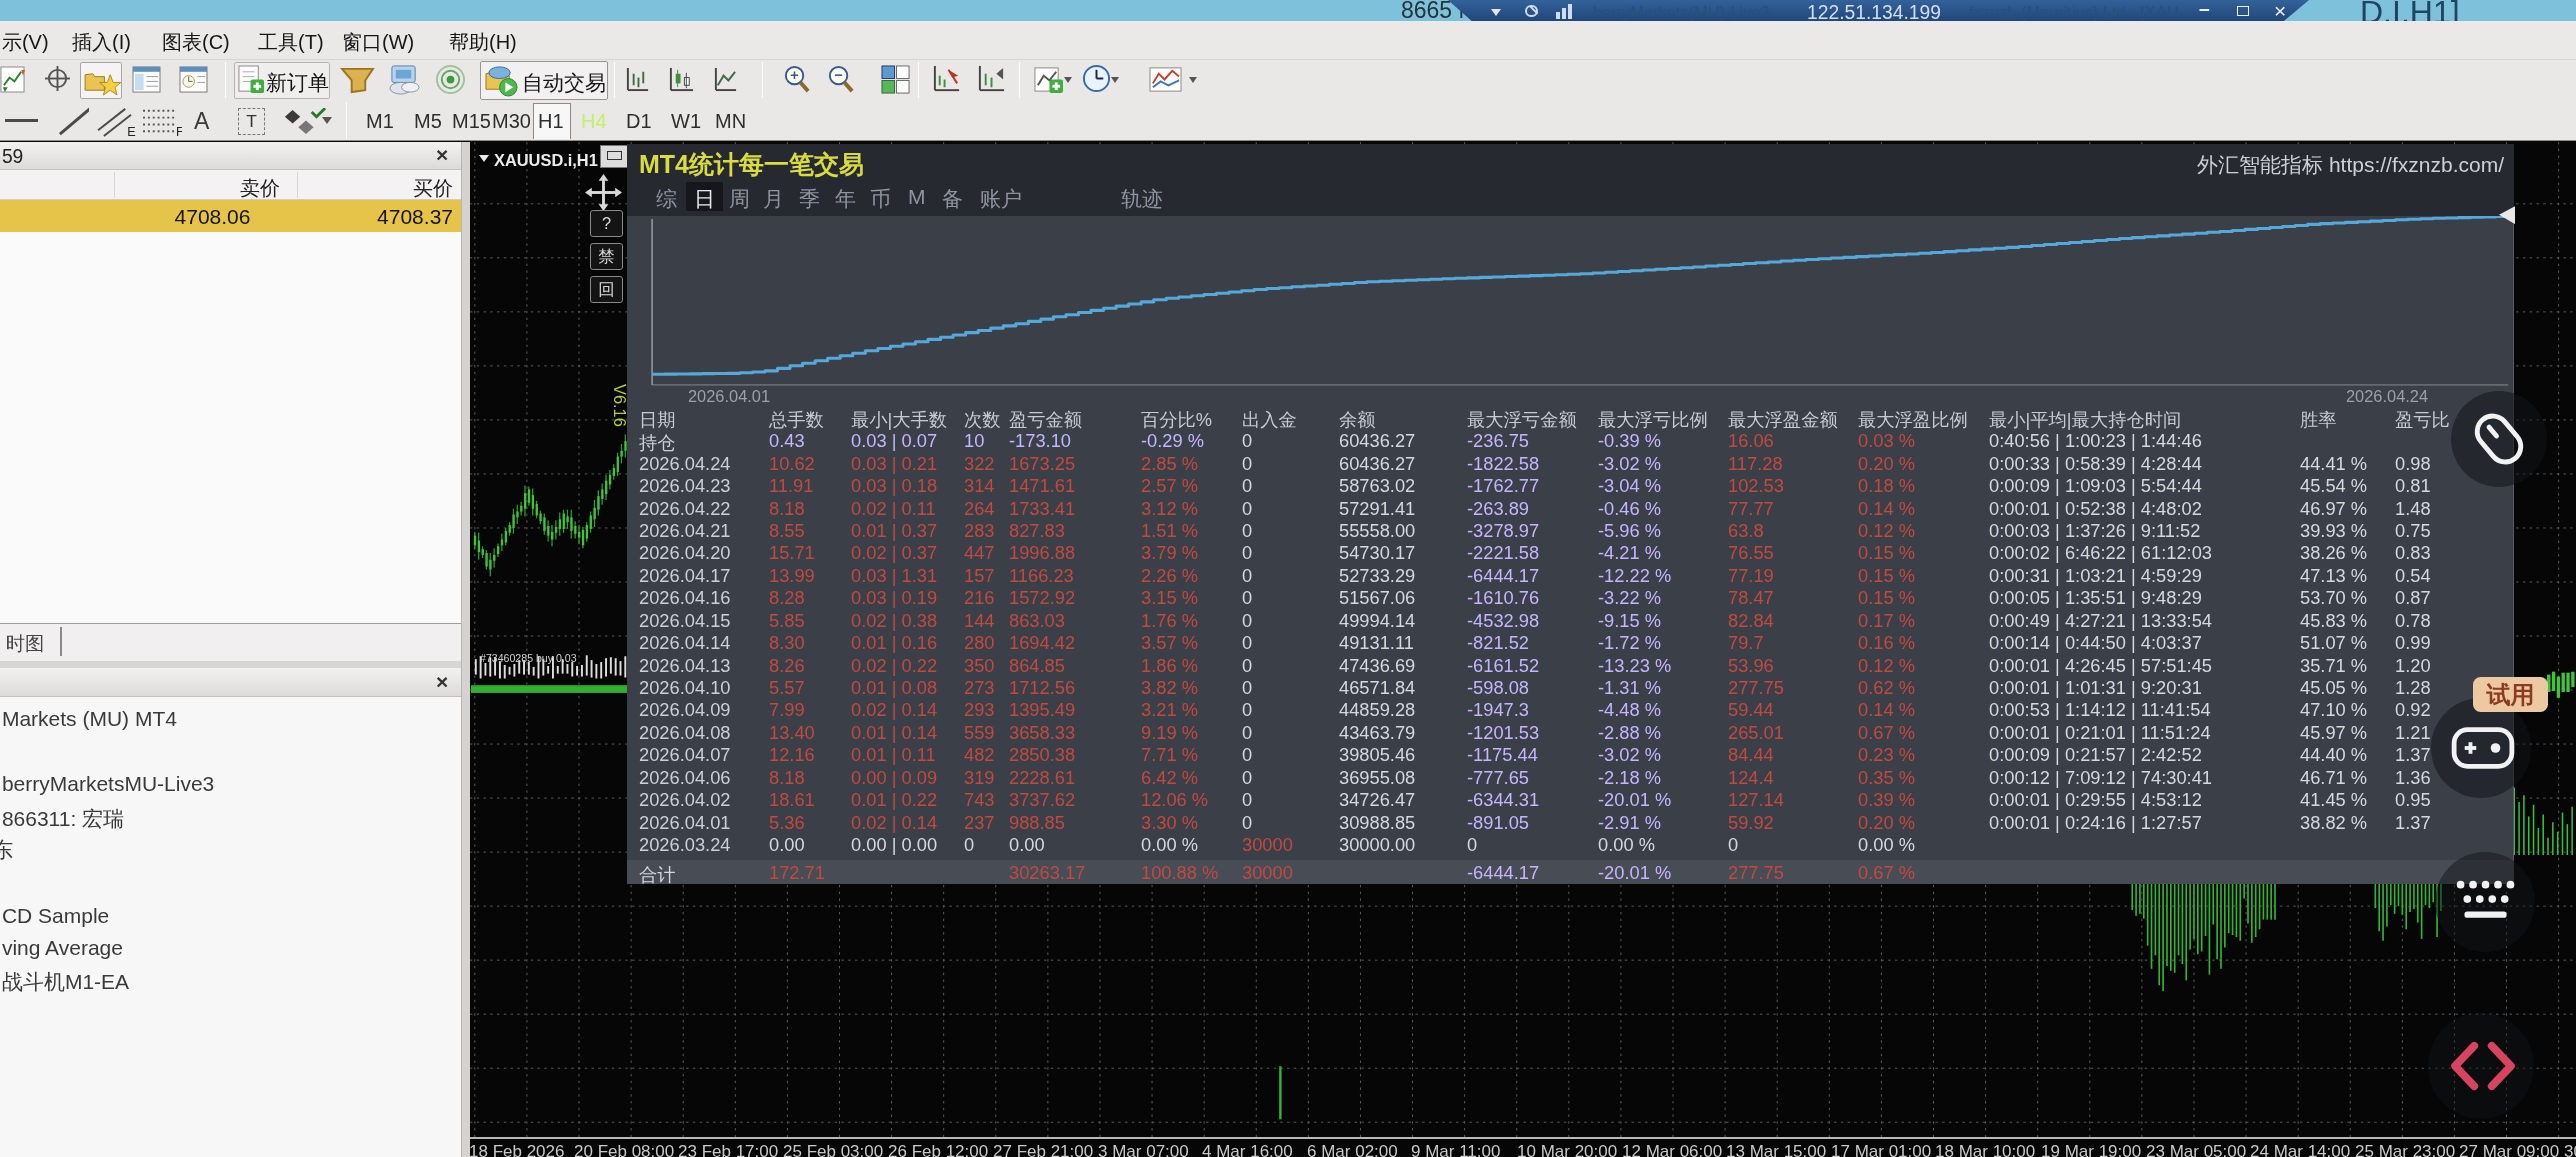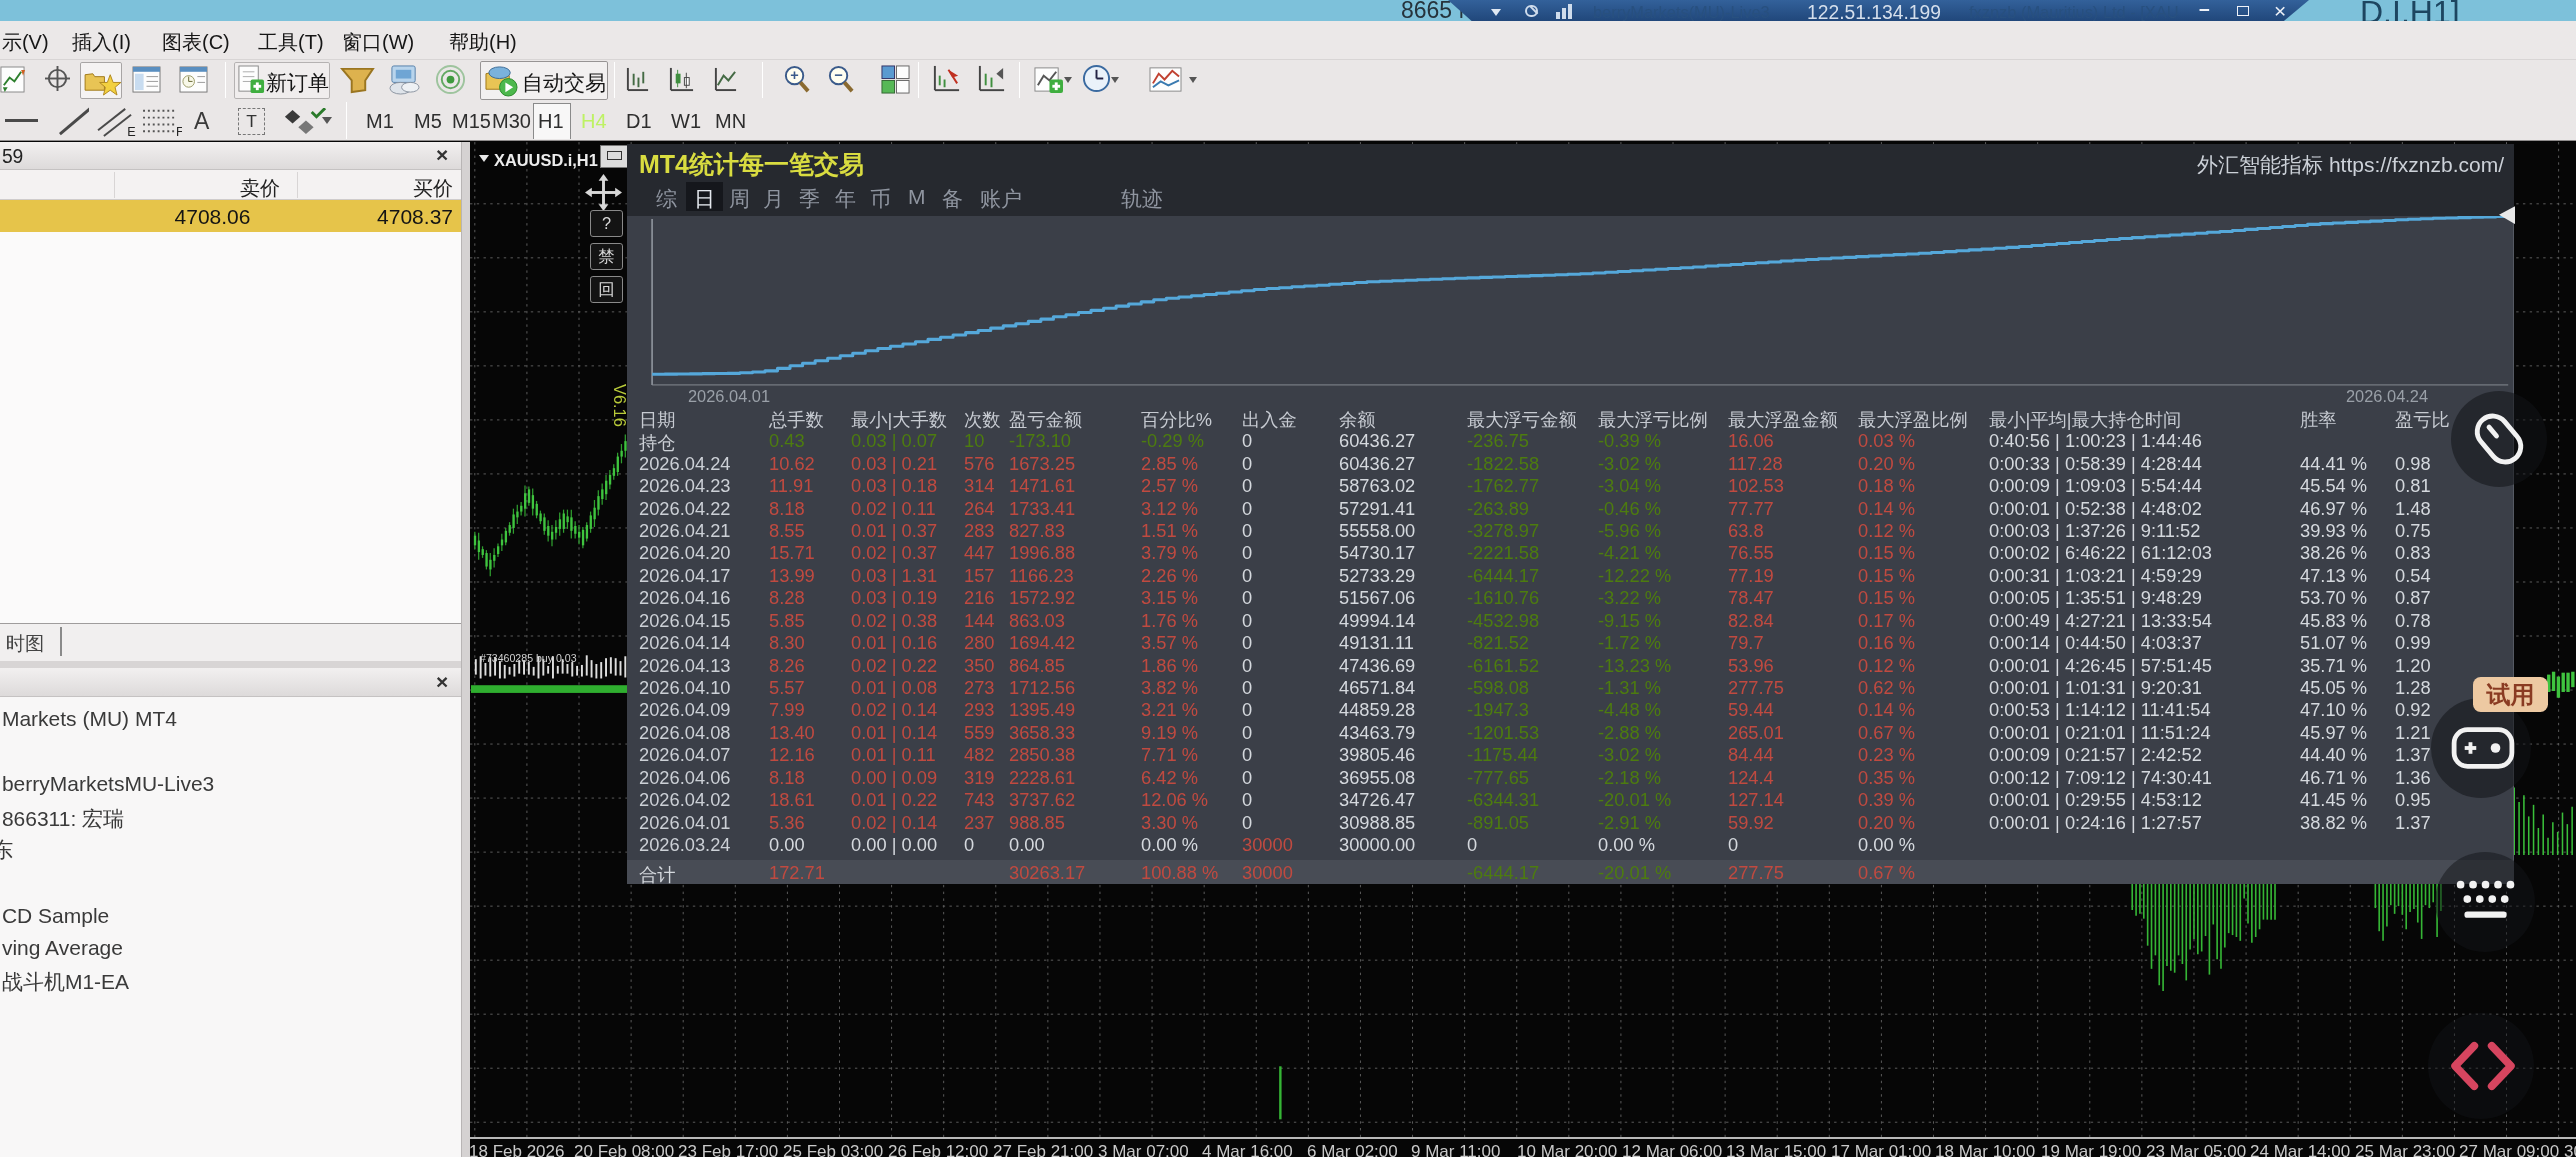--- a/index.html
+++ b/index.html
@@ -1,18 +1,18 @@
 <!DOCTYPE html>
 <html><head><meta charset="utf-8"><style>
 *{margin:0;padding:0;box-sizing:border-box}
 html,body{width:2576px;height:1158px;overflow:hidden;background:#060606;font-family:"Liberation Sans",sans-serif}
 .abs{position:absolute}
 .tr{position:absolute;left:0;width:100%;height:22px}
 .tr span{position:absolute;font-size:18.3px;white-space:nowrap}
-.w{color:#d5d9de}.r{color:#c04a40}.g{color:#4d7c0f}.d{color:#ccd0d6}
+.w{color:#d5d9de}.r{color:#c04a40}.g{color:#c4b5fd}.d{color:#ccd0d6}
 .hd{color:#c7cbd2;font-size:19.3px}
 </style></head><body>
 
 <div class="abs" style="left:0;top:0;width:2576px;height:21px;background:#7dc1da"></div>
 <div class="abs" style="left:1401px;top:-2.9px;font-size:23px;color:#26333c">8665 N</div>
 <div class="abs" style="left:2360px;top:-5.8px;font-size:32px;color:#1d4560">D.I,H1]</div>
 <div class="abs" style="left:1448px;top:0;width:861px;height:26px;background:linear-gradient(#33619a,#1c4173);clip-path:polygon(0 0,100% 0,96.4% 100%,3.4% 100%)">
 <span class="abs" style="left:43px;top:8.7px;width:0;height:0;border:5.8px solid transparent;border-top:7.7px solid #dfe8f2"></span>
 <span class="abs" style="left:77px;top:4.8px;width:12.5px;height:12.5px;border:2.4px solid #cfdcec;border-radius:50%"></span>
     <span class="abs" style="left:81px;top:8.7px;width:9.6px;height:2.4px;background:#cfdcec;transform:rotate(45deg)"></span>
@@ -597,21 +597,21 @@
     <span class="g" style="left:1467px">-236.75</span>
     <span class="g" style="left:1598px">-0.39 %</span>
     <span class="r" style="left:1728px">16.06</span>
     <span class="r" style="left:1858px">0.03 %</span>
     <span class="w" style="left:1989px">0:40:56 | 1:00:23 | 1:44:46</span>
   </div>
 <div class="tr" style="top:453px">
     <span class="d" style="left:639px">2026.04.24</span>
     <span class="r" style="left:769px">10.62</span>
     <span class="r" style="left:851px">0.03 | 0.21</span>
-    <span class="r" style="left:964px">576</span>
+    <span class="r" style="left:964px">322</span>
     <span class="r" style="left:1009px">1673.25</span>
     <span class="r" style="left:1141px">2.85 %</span>
     <span class="w" style="left:1242px">0</span>
     <span class="w" style="left:1339px">60436.27</span>
     <span class="g" style="left:1467px">-1822.58</span>
     <span class="g" style="left:1598px">-3.02 %</span>
     <span class="r" style="left:1728px">117.28</span>
     <span class="r" style="left:1858px">0.20 %</span>
     <span class="w" style="left:1989px">0:00:33 | 0:58:39 | 4:28:44</span>
     <span class="w" style="left:2300px">44.41 %</span>

